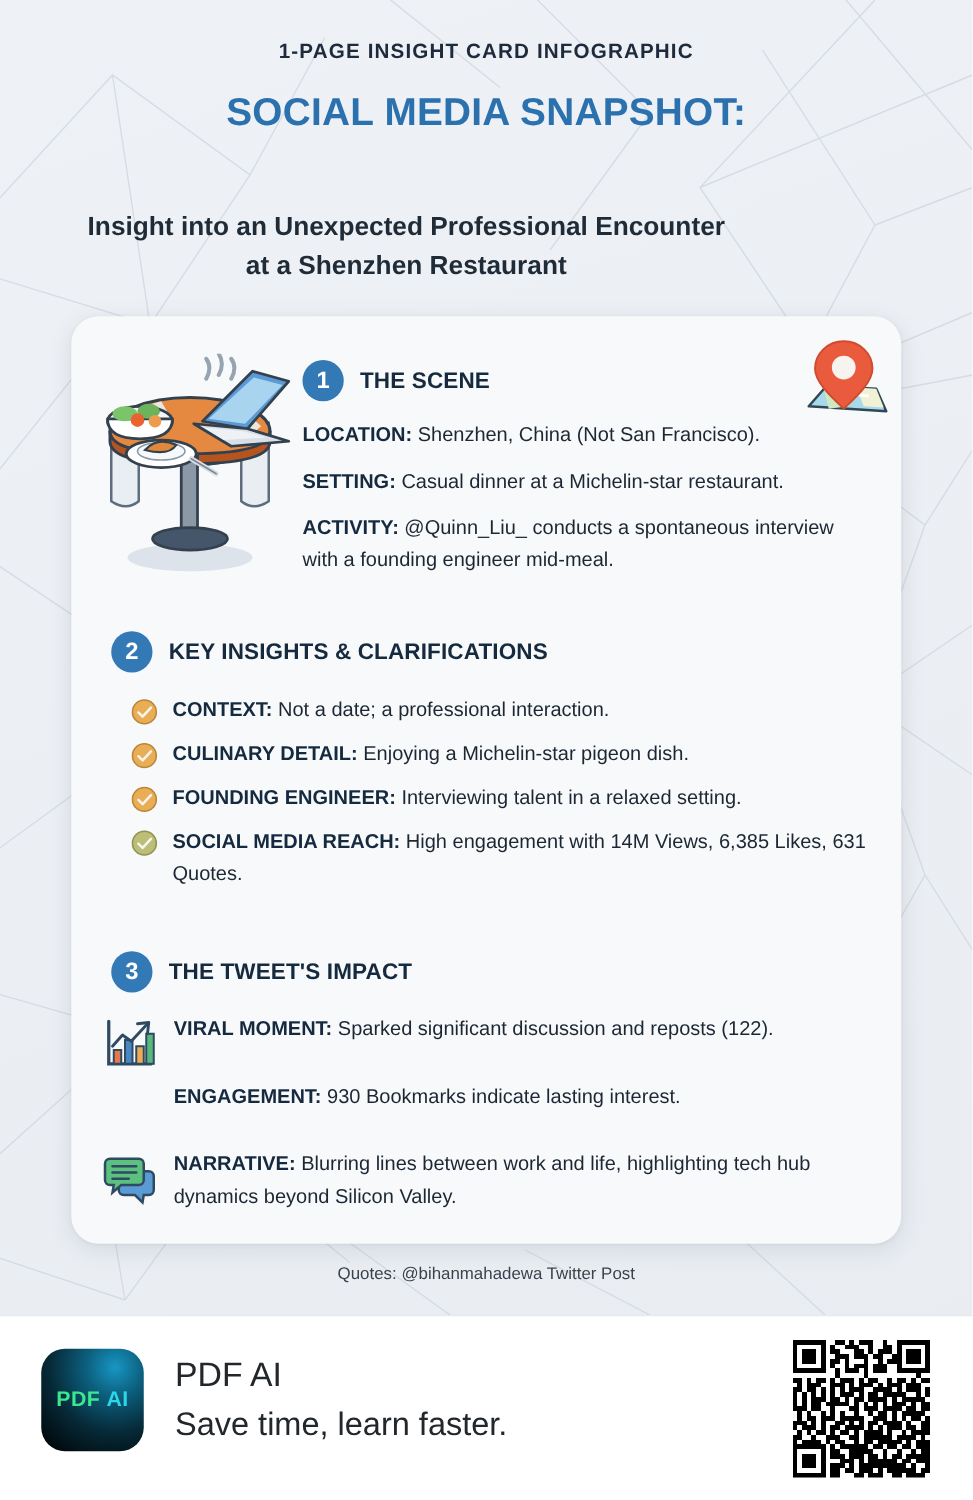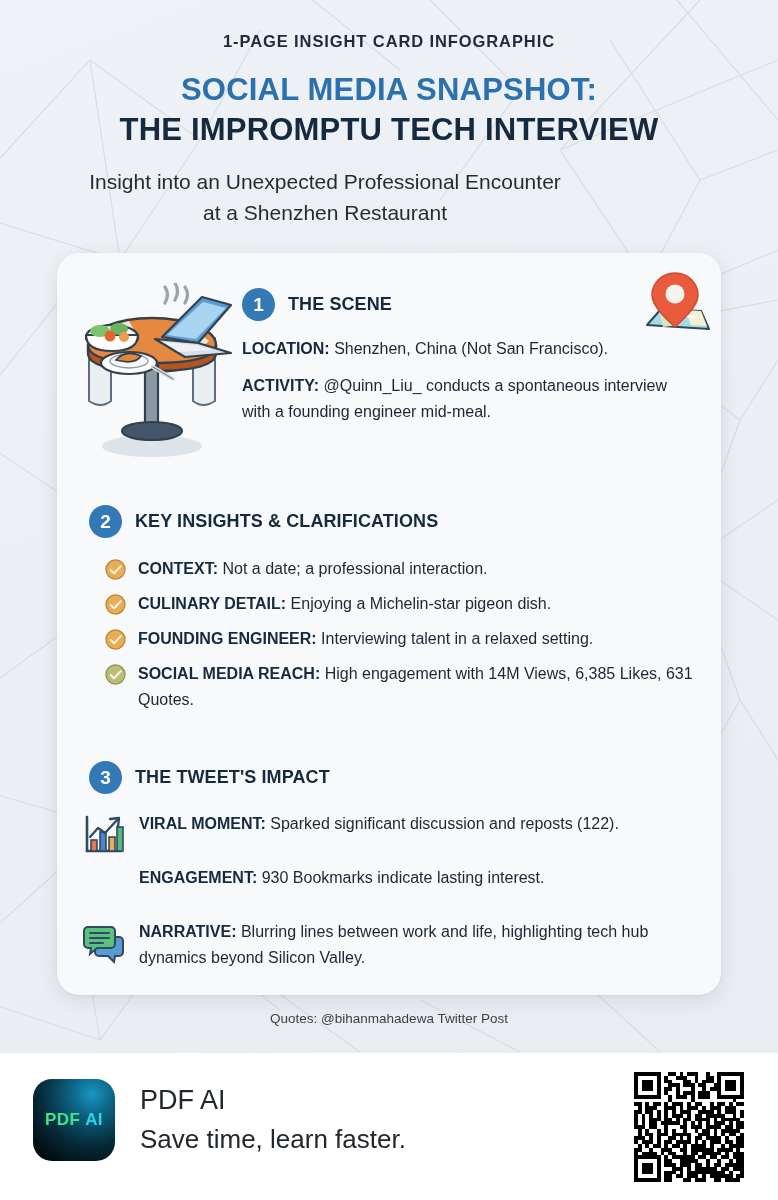--- a/index.html
+++ b/index.html
@@ -66,21 +66,21 @@
     letter-spacing: 0.2px;
     color: #15293f;
   }
   .subtitle {
     position: absolute;
     left: 0; top: 166px;
     width: 650px;
     text-align: center;
     font-size: 21px;
     line-height: 31px;
-    font-weight: 400;
+    font-weight: 700;
     color: #1f2b37;
   }
   .subtitle span { display: block; }
 
   
   .card {
     position: absolute;
     left: 57px; top: 253px;
     width: 664px; height: 742px;
     background: #f7f9fb;
@@ -257,21 +257,20 @@
         <path d="M80 620 L120 830 M190 700 L240 600 M-30 950 L70 860 L180 930 L100 1040"></path>
         <path d="M70 860 L100 1040 M180 930 L280 1010 M-20 1000 L100 1040"></path>
         <path d="M300 -10 L400 70 M430 0 L520 90 M520 90 L440 200"></path>
         <path d="M260 980 L360 1052 M420 1000 L520 1052 M560 960 L660 1052"></path>
         <path d="M0 240 L778 240" stroke="none"></path>
       </g>
     </svg>
 
     <div class="kicker">1-PAGE INSIGHT CARD INFOGRAPHIC</div>
     <div class="title-1">SOCIAL MEDIA SNAPSHOT:</div>
-    <div class="title-2">THE IMPROMPTU TECH INTERVIEW</div>
     <div class="subtitle">
       <span>Insight into an Unexpected Professional Encounter</span>
       <span>at a Shenzhen Restaurant</span>
     </div>
 
     <div class="card">
 
       <svg class="table-ill" viewBox="0 0 170 180">
         <ellipse cx="85" cy="163" rx="50" ry="11" fill="#dde3ea"></ellipse>
         <path d="M22 55 L22 118 Q34 126 44 118 L44 58 Z" fill="#e9eef3" stroke="#5d6d7e" stroke-width="2" stroke-linejoin="round"></path>
@@ -311,20 +310,21 @@
         <path d="M8 56 L22 40 L62 42 L70 60 Z" fill="#a8d9ea" stroke="#2f4858" stroke-width="2" stroke-linejoin="round"></path>
         <path d="M20 42 L34 40 L40 56 L24 58 Z" fill="#cfe8c2"></path>
         <path d="M46 41 L62 42 L68 57 L52 56 Z" fill="#f2f0d5"></path>
         <path d="M30 44 L56 48" stroke="#ffffff" stroke-width="2.4" fill="none"></path>
         <path d="M36 4 C23 4 13 14 13 26 C13 38 30 52 36 58 C42 52 59 38 59 26 C59 14 49 4 36 4 Z" fill="#ea5a3c" stroke="#d04a2d" stroke-width="1.5"></path>
         <circle cx="36" cy="25" r="9.5" fill="#f7f3ef"></circle>
       </svg>
 
       <div class="s1-lines body-txt">
         <p><b>LOCATION:</b><span> Shenzhen, China (Not San Francisco).</span></p>
+        <p><b>SETTING:</b><span> Casual dinner at a Michelin-star restaurant.</span></p>
         <p><b>ACTIVITY:</b><span> @Quinn_Liu_ conducts a spontaneous interview with a founding engineer mid-meal.</span></p>
       </div>
 
       <div class="sec-head s2-head">
         <div class="badge">2</div>
         <div class="sec-title">KEY INSIGHTS &amp; CLARIFICATIONS</div>
       </div>
 
       <div class="s2-list">
         <div class="ins-row">

